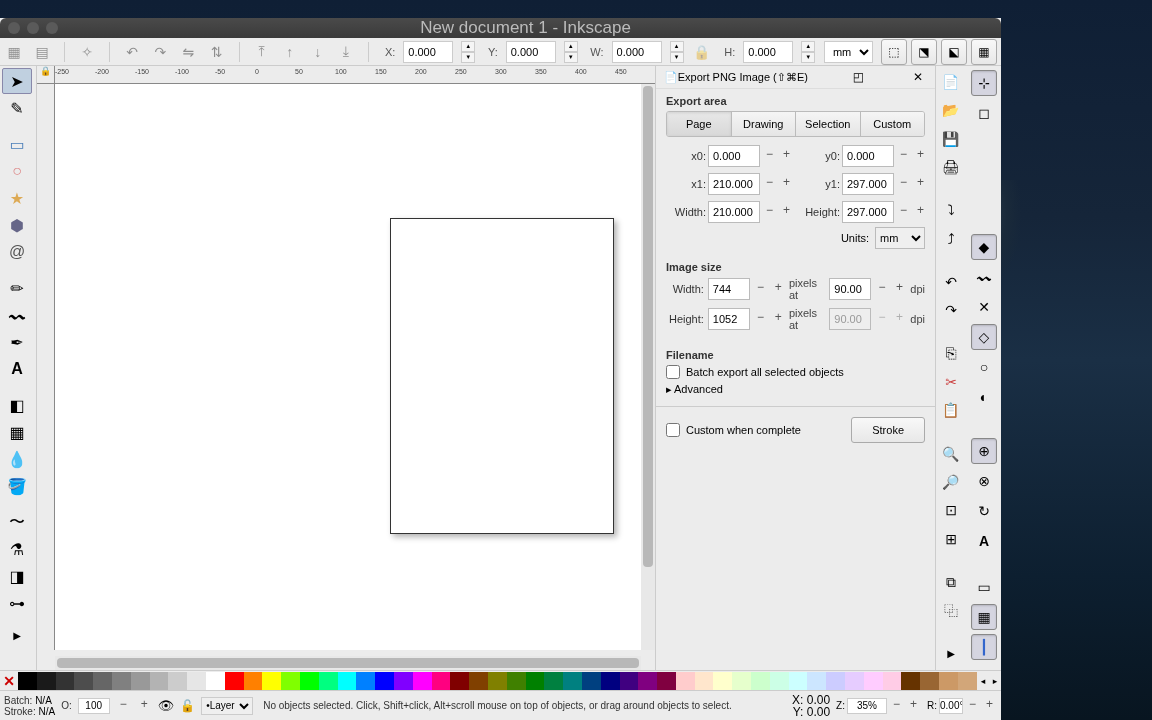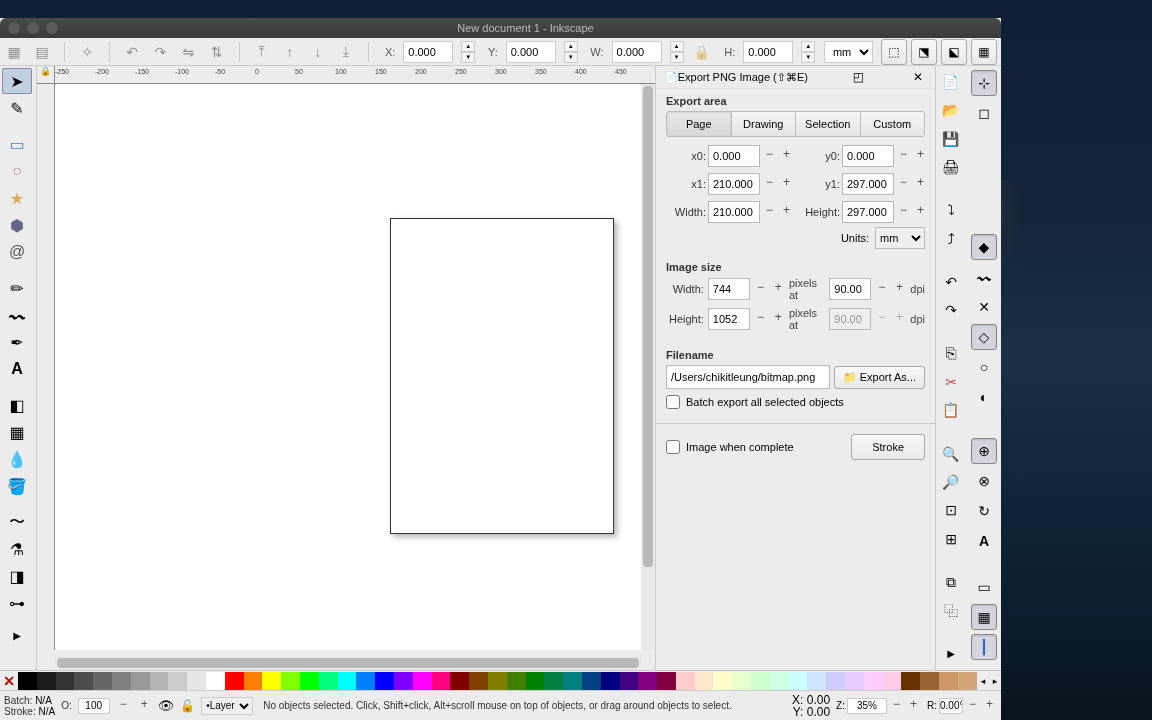--- a/index.html
+++ b/index.html
@@ -6,21 +6,21 @@
 body { width: 1152px; height: 720px; background: linear-gradient(180deg, #0a1929 0%, #1a2a3a 40%, #1a3040 60%, #0a2030 100%); overflow: hidden; }
 .desktop-bg { position: absolute; width: 1152px; height: 720px; background: linear-gradient(180deg, #0f1f35 0%, #152539 30%, #1a2f45 50%, #0d1f30 80%, #081520 100%); }
 .desktop-bg::after { content: ''; position: absolute; right: 130px; top: 180px; width: 60px; height: 110px; background: radial-gradient(ellipse at 40% 30%, #2a3a4a 0%, #1a2a3a 40%, transparent 70%); }
 .app-window { position: absolute; left: 0; top: 18px; width: 1001px; height: 702px; background: #ececec; display: flex; flex-direction: column; }
 .title-bar { height: 20px; background: linear-gradient(180deg, #4a4a4a 0%, #3a3a3a 100%); display: flex; align-items: center; padding: 0 8px; border-top-left-radius: 6px; border-top-right-radius: 6px; }
 .traffic-lights { display: flex; gap: 7px; }
 .tl { width: 12px; height: 12px; border-radius: 50%; }
 .tl-red { background: #5a5a5a; }
 .tl-yellow { background: #5a5a5a; }
 .tl-green { background: #5a5a5a; }
-.title-text { color: #bbb; font-size: 11px; margin: 8px auto; }
+.title-text { color: #bbb; font-size: 17px; margin: 8px auto; }
 .toolbar { height: 28px; background: #ececec; border-bottom: 1px solid #ccc; display: flex; align-items: center; padding: 0 4px; gap: 8px; }
 .tb-icon { width: 22px; height: 22px; display: inline-flex; align-items: center; justify-content: center; opacity: 0.4; font-size: 14px; }
 .tb-sep { width: 1px; height: 20px; background: #ccc; margin: 0 4px; }
 .coord-label { font-size: 11px; color: #555; margin-left: 4px; }
 .coord-input { width: 50px; height: 22px; border: 1px solid #ccc; background: #fff; font-size: 11px; padding: 0 4px; }
 .coord-spin { width: 16px; display: flex; flex-direction: column; }
 .spin-btn { height: 11px; width: 14px; border: 1px solid #ccc; font-size: 7px; background: #f5f5f5; line-height: 7px; text-align: center; cursor: pointer; }
 .unit-sel { width: 50px; height: 22px; border: 1px solid #ccc; background: #fff; font-size: 11px; padding: 0 4px; }
 .tb-right { display: flex; gap: 4px; margin-left: auto; }
 .tb-btn { width: 26px; height: 26px; border: 1px solid #aaa; background: linear-gradient(180deg,#f8f8f8,#e8e8e8); border-radius: 3px; display: flex; align-items: center; justify-content: center; font-size: 12px; cursor: pointer; }
@@ -294,34 +294,31 @@
             <span class="pm">+</span>
           <span class="unit-label">pixels at</span>
           <input class="num-input" disabled="" value="90.00" style="">
           <span class="pm" style="opacity:.4">−</span>
             <span class="pm" style="opacity:.4">+</span>
           <span class="unit-label">dpi</span>
         </div>
       </div>
       <div class="panel-section">
         <div class="section-title">Filename</div>
-        <div class="field-row">
-          <input class="filename-input" value="/Users/chikitleung/bitmap.png" style="">
-          <button class="export-as-btn">📁 <span>Export As...</span></button>
-        </div>
         <div class="check-row">
             <input type="checkbox" style="">
             <span>Batch export all selected objects</span>
           </div>
+        <div class="advanced-toggle">▸ <span>Advanced</span></div>
       </div>
       <hr class="panel-hr">
       <div class="panel-section" style="display:flex;align-items:center">
         <div class="check-row" style="margin:0">
             <input type="checkbox" style="">
-            <span>Image when complete</span>
+            <span>Custom when complete</span>
           </div>
         <button class="export-btn" style="margin-left:auto">Stroke</button>
       </div>
     </div>
 
     <div class="right-toolbox">
       <div class="rtool">📄</div>
       <div class="rtool">📂</div>
       <div class="rtool">💾</div>
       <div class="rtool">🖨</div>

